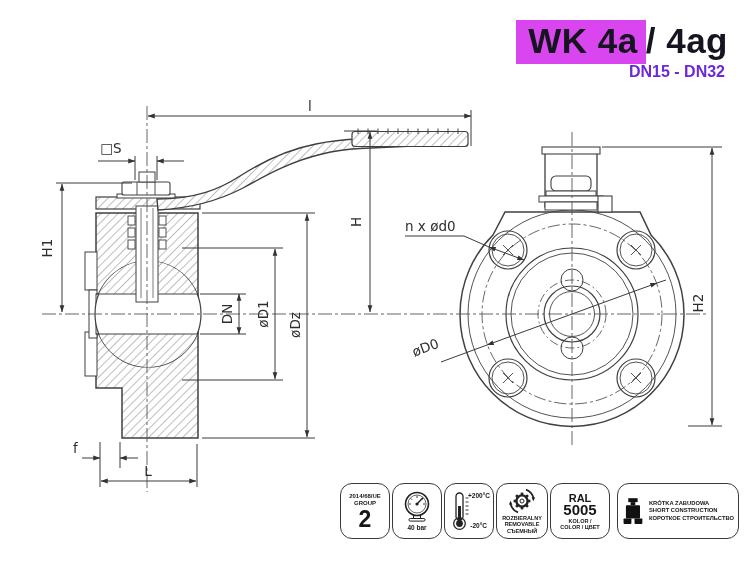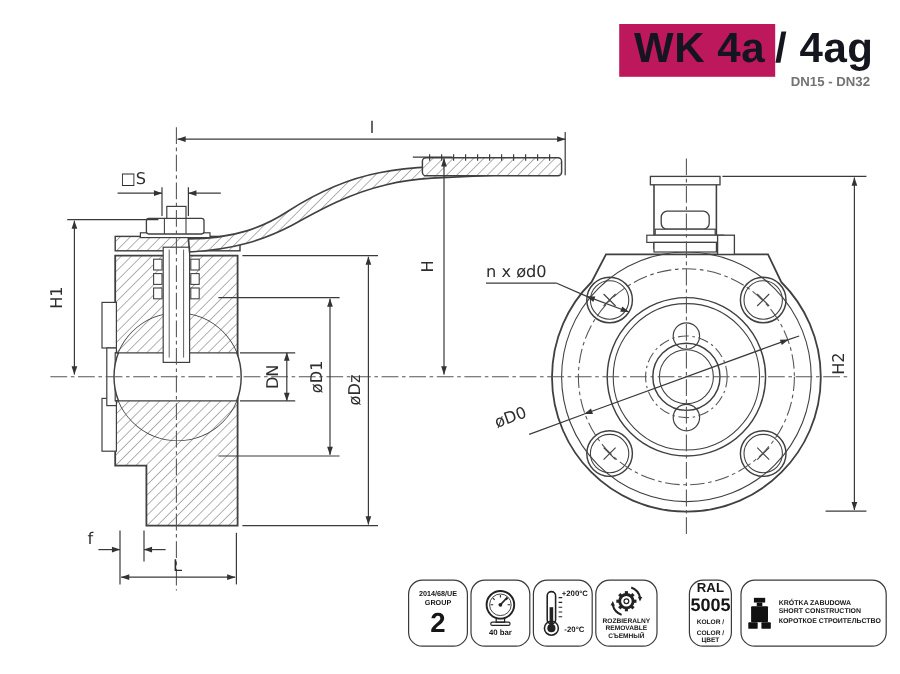--- a/index.html
+++ b/index.html
@@ -2,41 +2,41 @@
 <html><head>
 <meta charset="utf-8">
 <style>
   html,body{margin:0;padding:0;background:#fff;}
   .canvas{position:relative;width:750px;height:562px;background:#ffffff;overflow:hidden;
           font-family:"Liberation Sans",sans-serif;}
   
   .title-block{position:absolute;top:20px;right:22px;text-align:right;color:#15151f;}
   .title-main{font-size:35px;font-weight:800;letter-spacing:.5px;line-height:42px;white-space:nowrap;}
   .title-hl{padding:1px 8px 4px 12px;}
-  .title-sub{font-size:11px;font-weight:700;color:#737373;margin-top:1px;padding-right:3px;}
+  .title-sub{font-size:16px;font-weight:700;color:#6d28d9;margin-top:1px;padding-right:3px;}
   
   svg.drawing{position:absolute;left:0;top:0;}
   .dim{font-family:"DejaVu Sans",sans-serif;font-size:13.5px;fill:#2d2d2d;}
   
   .badges{position:absolute;left:340px;top:483px;display:flex;align-items:stretch;height:56px;color:#161616;}
   .badge{box-sizing:border-box;border:1.6px solid #3a3a3a;border-radius:12px;background:#fff;
          display:flex;flex-direction:column;align-items:center;justify-content:center;
          margin-right:2px;overflow:hidden;}
   .b-ped{width:50px;}
   .ped-l1{font-size:6px;font-weight:700;line-height:7px;text-align:center;}
   .ped-num{font-size:23px;font-weight:800;line-height:22px;margin-top:1px;}
   .b-press{width:50px;}
   .press-label{font-size:6.5px;font-weight:700;margin-top:1px;}
   .b-temp{width:50px;position:relative;}
   .temp-max{position:absolute;top:8px;right:3px;font-size:6.5px;font-weight:700;}
   .temp-min{position:absolute;bottom:9px;right:6px;font-size:6.5px;font-weight:700;}
   .thermo{position:absolute;left:7px;top:7px;}
   .b-rem{width:52px;}
   .rem-line{font-size:5.5px;font-weight:700;line-height:6.5px;text-align:center;}
-  .b-ral{width:36px;margin-left:24px;justify-content:space-between;}
+  .b-ral{width:60px;margin-left:0;}
   .ral-1{font-size:11px;font-weight:800;line-height:12px;}
   .ral-2{font-size:15px;font-weight:700;line-height:12px;}
   .ral-3{font-size:5.5px;font-weight:700;line-height:6.5px;margin-top:2px;text-align:center;}
   .b-short{width:122px;margin-left:5px;flex-direction:row;gap:5px;padding:0 4px;}
   .short-lines{display:flex;flex-direction:column;align-items:flex-start;}
   .short-line{font-size:5.8px;font-weight:700;line-height:7.5px;white-space:nowrap;}
 </style>
 </head>
 <body>
 
@@ -221,21 +221,21 @@
       <text class="dim" text-anchor="middle" transform="translate(300,325) rotate(-90)">øDz</text>
       <text class="dim" x="73" y="453">f</text>
       <text class="dim" x="148" y="476" text-anchor="middle">L</text>
       <text class="dim" x="405" y="231">n x ød0</text>
       <text class="dim" text-anchor="middle" transform="translate(427,352) rotate(-20)">øD0</text>
       <text class="dim" text-anchor="middle" transform="translate(703,303) rotate(-90)">H2</text>
     </g>
   </svg>
 
   <div class="title-block">
-    <div class="title-main"><span class="title-hl" style="background-color: #be185d;">WK 4a</span><span>/ 4ag</span></div>
+    <div class="title-main"><span class="title-hl" style="background-color: #d946ef;">WK 4a</span><span>/ 4ag</span></div>
     <div class="title-sub">DN15 - DN32</div>
   </div>
 
   <div class="badges">
 
     <div class="badge b-ped">
       <div class="ped-l1">2014/68/UE</div>
       <div class="ped-l1">GROUP</div>
       <div class="ped-num">2</div>
     </div>

